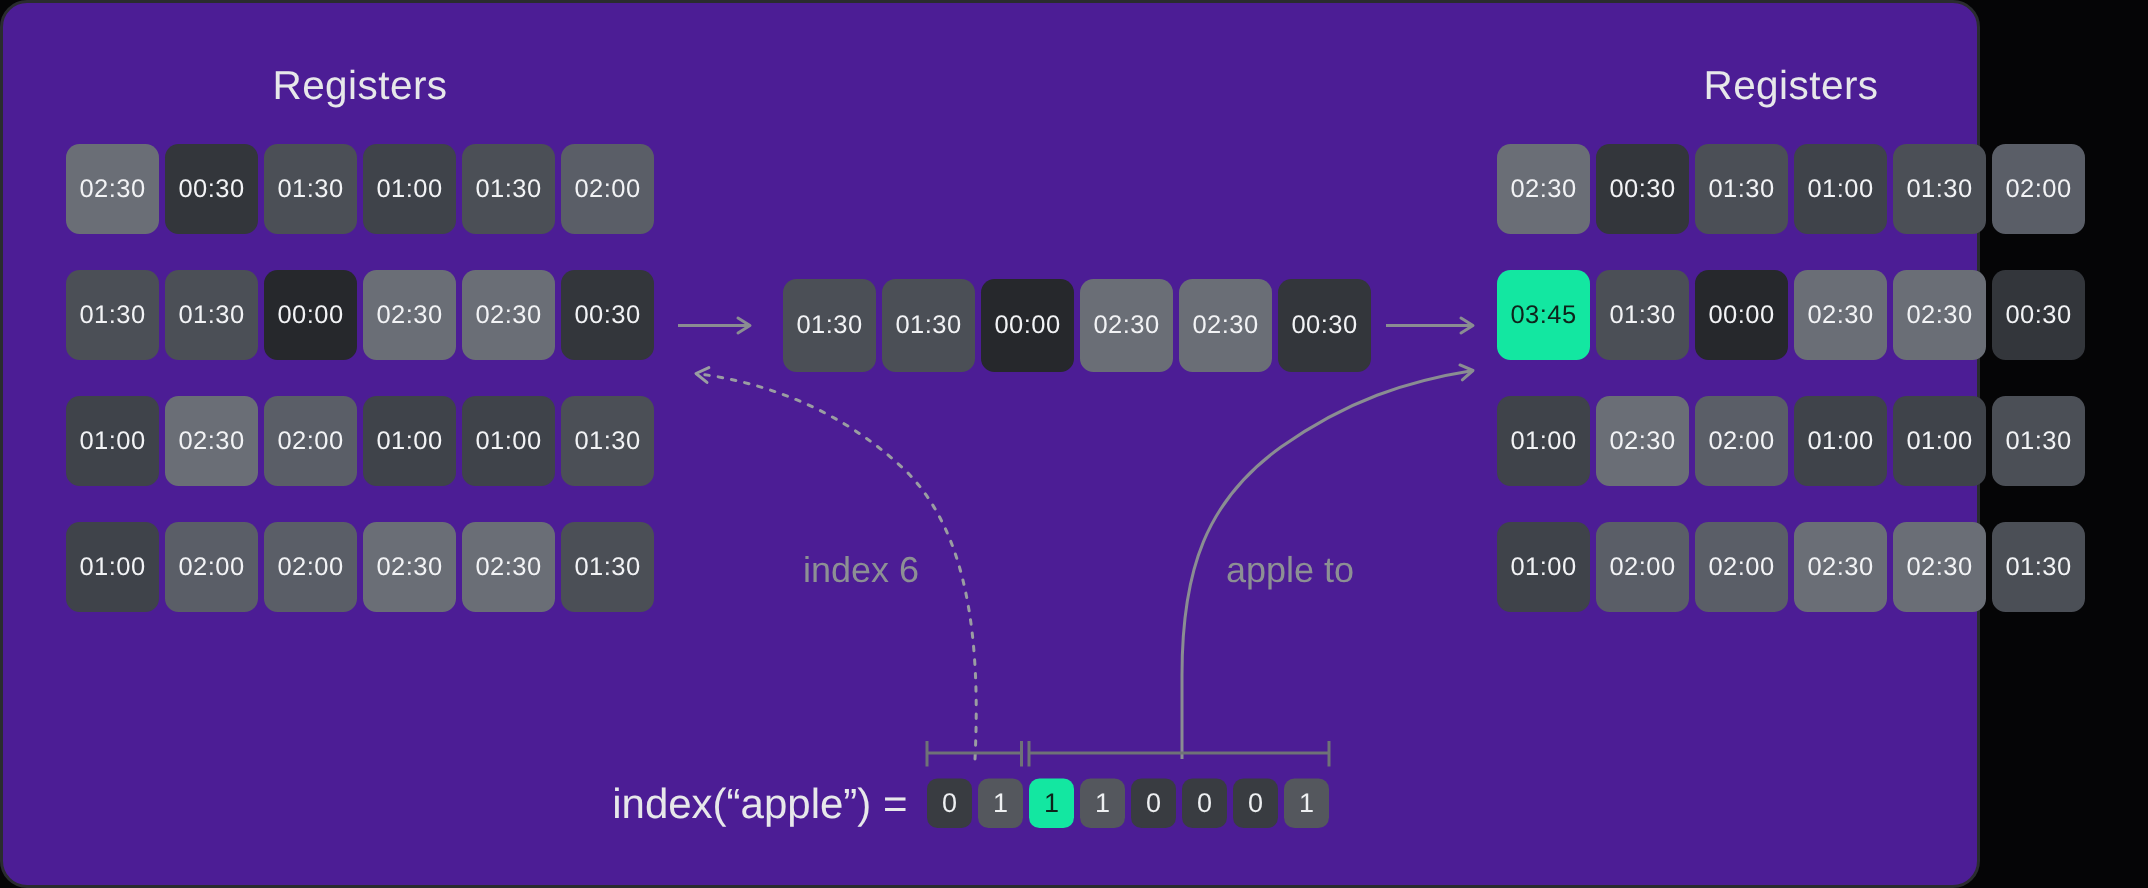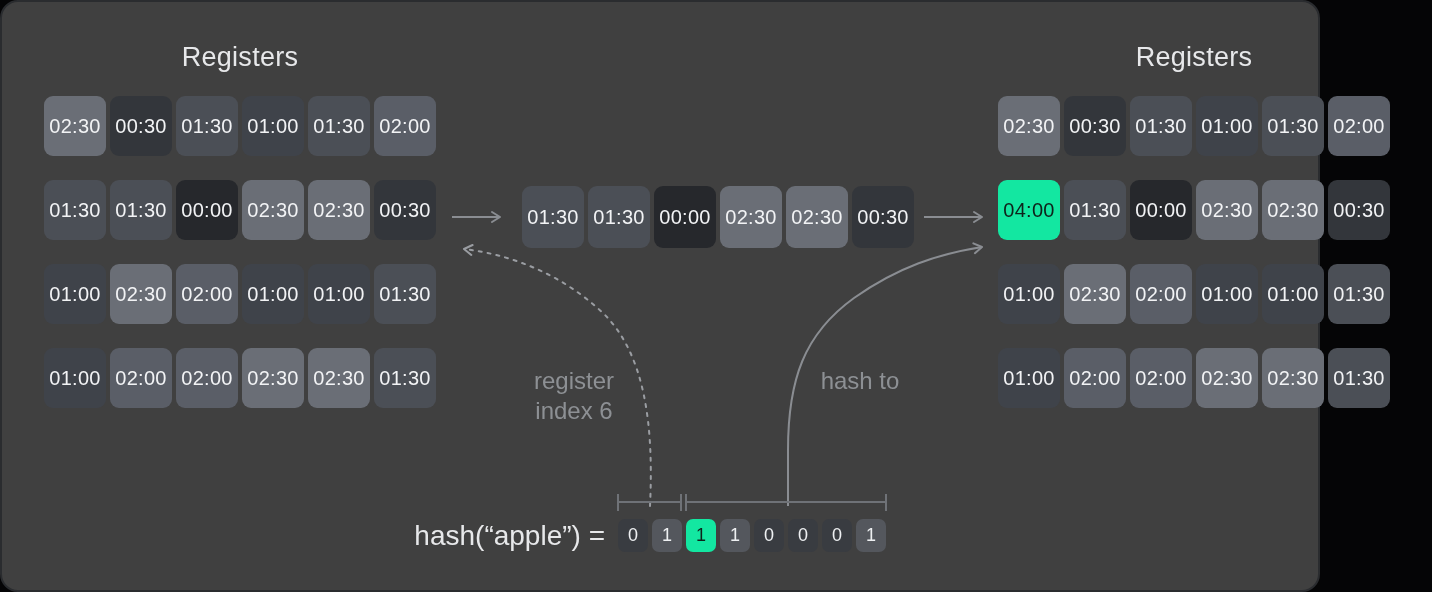--- a/index.html
+++ b/index.html
@@ -7,21 +7,21 @@
     padding: 0;
     background: #050506;
     overflow: hidden;
     font-family: "Liberation Sans", "DejaVu Sans", sans-serif;
   }
   .frame {
     position: relative;
     width: 1320px;
     height: 592px;
     box-sizing: border-box;
-    background: #404040;
+    background: #4c1d95;
     border: 2px solid #2a2c2f;
     border-radius: 18px;
   }
   .panel-title {
     position: absolute;
     top: 40px;
     width: 392px;
     text-align: center;
     font-size: 27px;
     font-weight: 400;
@@ -49,21 +49,21 @@
     gap: 4px;
   }
 
   .cell {
     width: 62px;
     height: 60px;
     border-radius: 9px;
     display: flex;
     align-items: center;
     justify-content: center;
-    font-size: 20px;
+    font-size: 17px;
     color: #f2f3f5;
     letter-spacing: 0.3px;
     background: #3f434a;
   }
   .middle-row .cell { height: 62px; }
 
   .cell.green, .bit.green {
     color: #0e231b;
     font-weight: 400;
   }
@@ -161,50 +161,49 @@
       <div class="cell" style="background: rgb(51, 54, 59);">00:30</div>
     </div>
 
   <div class="reg-grid right-grid">
       <div class="cell" style="background: rgb(106, 110, 118);">02:30</div>
       <div class="cell" style="background: rgb(51, 54, 59);">00:30</div>
       <div class="cell" style="background: rgb(75, 79, 86);">01:30</div>
       <div class="cell" style="background: rgb(63, 67, 74);">01:00</div>
       <div class="cell" style="background: rgb(75, 79, 86);">01:30</div>
       <div class="cell" style="background: rgb(90, 94, 103);">02:00</div>
-      <div class="cell green" style="background: rgb(19, 231, 161);">04:00</div>
+      <div class="cell green" style="background: rgb(19, 231, 161);">03:45</div>
       <div class="cell" style="background: rgb(75, 79, 86);">01:30</div>
       <div class="cell" style="background: rgb(38, 40, 44);">00:00</div>
       <div class="cell" style="background: rgb(106, 110, 118);">02:30</div>
       <div class="cell" style="background: rgb(106, 110, 118);">02:30</div>
       <div class="cell" style="background: rgb(51, 54, 59);">00:30</div>
       <div class="cell" style="background: rgb(63, 67, 74);">01:00</div>
       <div class="cell" style="background: rgb(106, 110, 118);">02:30</div>
       <div class="cell" style="background: rgb(90, 94, 103);">02:00</div>
       <div class="cell" style="background: rgb(63, 67, 74);">01:00</div>
       <div class="cell" style="background: rgb(63, 67, 74);">01:00</div>
       <div class="cell" style="background: rgb(75, 79, 86);">01:30</div>
       <div class="cell" style="background: rgb(63, 67, 74);">01:00</div>
       <div class="cell" style="background: rgb(90, 94, 103);">02:00</div>
       <div class="cell" style="background: rgb(90, 94, 103);">02:00</div>
       <div class="cell" style="background: rgb(106, 110, 118);">02:30</div>
       <div class="cell" style="background: rgb(106, 110, 118);">02:30</div>
       <div class="cell" style="background: rgb(75, 79, 86);">01:30</div>
     </div>
 
   <div class="curve-label register-index-label">
-    <div>register</div>
     <div>index 6</div>
   </div>
 
   <div class="curve-label data-aggregate-label">
-    <div>hash to</div>
+    <div>apple to</div>
   </div>
 
-  <div class="hash-label">hash(“apple”) =</div>
+  <div class="hash-label">index(“apple”) =</div>
 
   <div class="bits">
       <div class="bit" style="background: rgb(57, 60, 65);">0</div>
       <div class="bit" style="background: rgb(84, 87, 93);">1</div>
       <div class="bit green" style="background: rgb(19, 231, 161);">1</div>
       <div class="bit" style="background: rgb(84, 87, 93);">1</div>
       <div class="bit" style="background: rgb(57, 60, 65);">0</div>
       <div class="bit" style="background: rgb(57, 60, 65);">0</div>
       <div class="bit" style="background: rgb(57, 60, 65);">0</div>
       <div class="bit" style="background: rgb(84, 87, 93);">1</div>

